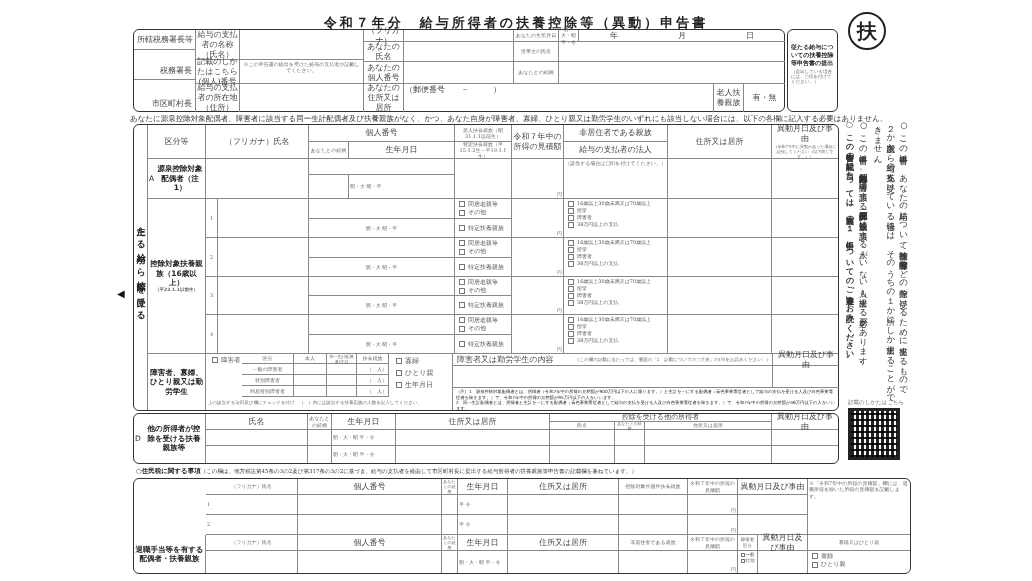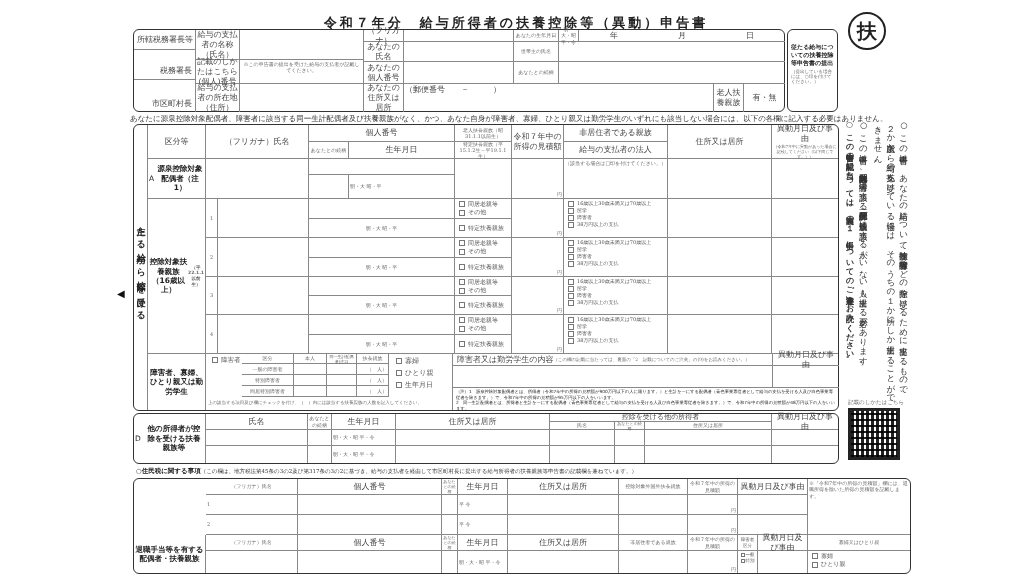--- a/index.html
+++ b/index.html
@@ -100,21 +100,21 @@
   <div class="cell" style="left:72px;top:34px;width:103px;height:40px"></div>
   <div class="cell" style="left:175px;top:34px;width:146px;height:16px"></div>
   <div class="cell" style="left:175px;top:50px;width:40px;height:24px"></div>
   <div class="cell sm" style="left:215px;top:50px;width:106px;height:24px;justify-content:flex-start">明・大 昭・平</div>
   <div class="cell" style="left:321px;top:34px;width:57px;height:40px"></div>
   <div class="cell sm" style="left:378px;top:34px;width:52px;height:40px;align-items:flex-end;justify-content:flex-end">円</div>
   <div class="cell sm" style="left:430px;top:34px;width:104px;height:40px;align-items:flex-start">（該当する場合は□印を付けてください。）</div>
   <div class="cell" style="left:534px;top:34px;width:104px;height:40px"></div>
   <div class="cell" style="left:638px;top:34px;width:66px;height:40px;border-right:none"></div>
 
-  <div class="cell bold" style="left:14px;top:74px;width:58px;height:155px;flex-direction:row;font-size:7.5px">
+  <div class="cell bold" style="left:14px;top:74px;width:58px;height:155px;flex-direction:column;font-size:7.5px">
     <span>控除対象扶養親族（16歳以上）</span>
     <span class="sm" style="font-size:4.5px">（平22.1.1以前生）</span>
   </div>
 
   <div class="abs" style="left:72px;top:74px;width:632px;height:155px">
     <div class="cell sm" style="left:0;top:0;width:12px;height:39px">1</div>
     <div class="cell" style="left:12px;top:0;width:91px;height:39px"></div>
     <div class="cell" style="left:103px;top:0;width:146px;height:20px"></div>
     <div class="cell sm" style="left:103px;top:20px;width:146px;height:19px">明・大 昭・平</div>
     <div class="cell opts" style="left:249px;top:0;width:57px;height:20px;flex-direction:column;align-items:flex-start">
@@ -222,21 +222,21 @@
     <div class="cell" style="left:121px;top:32px;width:30px;height:11px"></div>
     <div class="cell sm" style="left:151px;top:32px;width:32px;height:11px;justify-content:flex-end">（　人）</div>
     <div class="abs opts" style="left:186px;top:2px;font-size:7px;line-height:1.7;display:flex;flex-direction:column">
       <span><i class="chk"></i><span>寡婦</span></span>
       <span><i class="chk"></i><span>ひとり親</span></span>
       <span><i class="chk"></i><span>生年月日</span></span>
     </div>
     <div class="abs sm" style="left:2px;top:46px;font-size:4.5px;white-space:nowrap">上の該当する項目及び欄にチェックを付け、（　）内には該当する扶養親族の人数を記入してください。</div>
   </div>
   <div class="abs" style="left:318px;top:229px;width:386px;height:56px;border-left:1px solid #888">
-    <div class="cell" style="left:0;top:0;width:320px;height:12px;justify-content:flex-start;padding-left:4px">
+    <div class="cell" style="left:0;top:0;width:320px;height:12px;justify-content:space-between;padding-left:4px">
         <span class="lbl">障害者又は勤労学生の内容</span>
         <span class="sm" style="font-size:4.5px">（この欄の記載に当たっては、裏面の「2　記載についてのご注意」の(9)をお読みください。）</span>
       </div>
     <div class="cell lbl" style="left:320px;top:0;width:66px;height:12px;border-right:none">異動月日及び事由</div>
     <div class="cell" style="left:0;top:12px;width:320px;height:22px"></div>
     <div class="cell" style="left:320px;top:12px;width:66px;height:22px;border-right:none"></div>
     <div class="abs bold" style="left:3px;top:35px;width:380px;font-size:4.3px;line-height:1.3;font-weight:normal">
       <div>（注）1　源泉控除対象配偶者とは、所得者（令和7年中の所得の見積額が900万円以下の人に限ります。）と生計を一にする配偶者（青色事業専従者として給与の支払を受ける人及び白色事業専従者を除きます。）で、令和7年中の所得の見積額が95万円以下の人をいいます。</div>
       <div>2　同一生計配偶者とは、所得者と生計を一にする配偶者（青色事業専従者として給与の支払を受ける人及び白色事業専従者を除きます。）で、令和7年中の所得の見積額が48万円以下の人をいいます。</div>
     </div>

